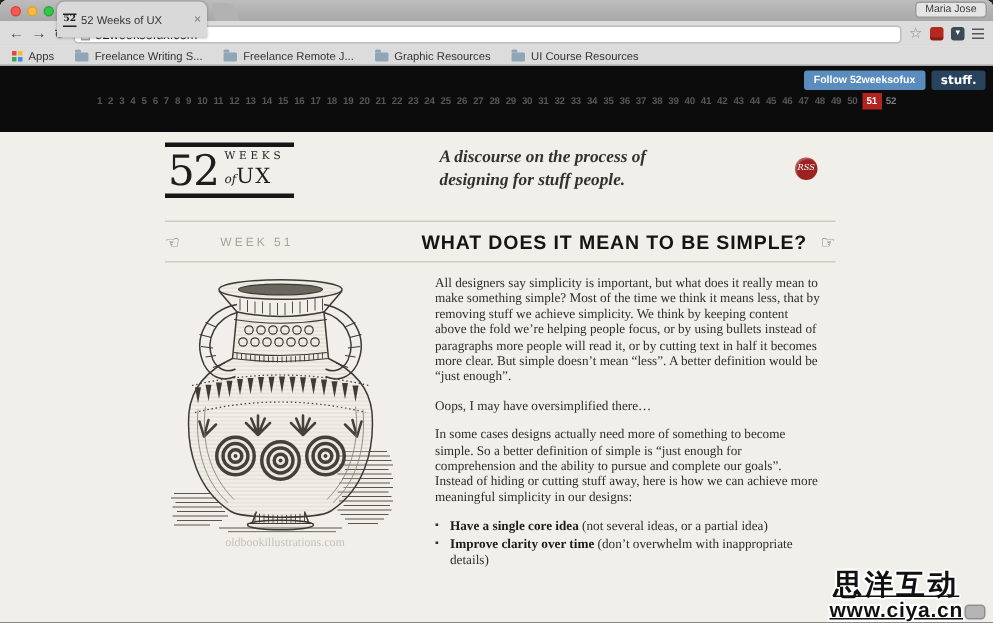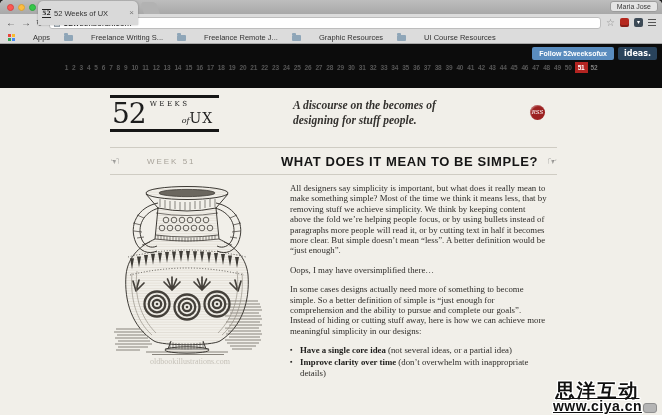--- a/index.html
+++ b/index.html
@@ -41,21 +41,21 @@
   .star { font-size:10px; color:#8a8a8a; line-height:10px; }
   .extred { width:9px; height:9px; border-radius:2px; background:#b5281e;
     box-shadow:inset 0 -2px 0 rgba(0,0,0,.25); }
   .extdark { width:9px; height:9px; border-radius:2px; background:#3d4a56;
     color:#fff; font-size:6px; line-height:9px; text-align:center; }
   .menuico { display:flex; flex-direction:column; gap:1.5px; }
   .menuico i { display:block; width:8px; height:1.5px; background:#555; }
 
   .bookmarks { height:13px; background:#dcdcdc; border-bottom:1px solid #a8a8a8;
     display:flex; align-items:center; padding:0 8px; gap:14px; }
-  .bmitem { display:flex; align-items:center; gap:18px; font-size:7.5px; color:#333;
+  .bmitem { display:flex; align-items:center; gap:4px; font-size:7.5px; color:#333;
     white-space:nowrap; }
   .appsgrid { display:grid; grid-template-columns:3px 3px; grid-gap:1px; }
   .appsgrid i { width:3px; height:3px; }
   .appsgrid i:nth-child(1){background:#e8453c}.appsgrid i:nth-child(2){background:#f9bb2d}
   .appsgrid i:nth-child(3){background:#3aa757}.appsgrid i:nth-child(4){background:#4688f1}
   .folder { position:relative; width:9px; height:6px; background:#8fa6b8;
     border-radius:1px; margin-top:2px; }
   .folder:before { content:""; position:absolute; top:-2px; left:0; width:4px; height:2px;
     background:#8fa6b8; border-radius:1px 1px 0 0; }
 
@@ -79,21 +79,21 @@
   .container { width:447px; margin-left:110px; position:relative; }
 
   .masthead { position:relative; height:59px; }
   .logo { position:absolute; left:0; top:7px; display:flex; align-items:center;
     border-top:3px solid #161616; border-bottom:3px solid #161616;
     padding:2px 6px 2px 2px; color:#1d1d1d; }
   .logo-num { font:400 28px/26px "DejaVu Serif",serif; letter-spacing:-1px; }
   .logo-right { margin-left:4px; }
   .logo-weeks { font:400 7px "DejaVu Serif",serif; letter-spacing:2.5px; display:block; }
   .logo-ofux { display:block; margin-top:1px; }
-  .logo-of { font:italic 400 8px "DejaVu Serif",serif;margin-left:32px; }
+  .logo-of { font:italic 400 8px "DejaVu Serif",serif; }
   .logo-ux { font:400 14px "DejaVu Serif",serif; letter-spacing:1px; }
   .tagline { position:absolute; left:183px; top:10px; font:italic 700 11.5px/15px "Liberation Serif",serif;
     color:#33312e; }
   .rssbadge { position:absolute; right:12px; top:17px; width:15px; height:15px;
     border-radius:50%; background:#9c2121; color:#fff; text-align:center;
     font:italic 400 5.5px/15px "DejaVu Serif",serif; box-shadow:inset 1px 1px 1px rgba(255,255,255,.3); }
 
   .rule { border-top:1px solid #cfccc3; }
   .article-head { height:26px; display:flex; align-items:center; }
   .hand { font-size:11px; color:#555; line-height:11px;
@@ -190,21 +190,21 @@
         <span class="bmitem">
           <span class="folder"></span>
           <span>UI Course Resources</span>
         </span>
       </span>
   </div>
 
   <div class="siteheader">
     <div class="shbuttons">
       <span class="followbtn">Follow 52weeksofux</span>
-      <span class="tumblrbtn">ideas.</span>
+      <span class="tumblrbtn">stuff.</span>
     </div>
     <div class="weeknav" id="week-nav">
         <span class="wk">1</span>
         <span class="wk">2</span>
         <span class="wk">3</span>
         <span class="wk">4</span>
         <span class="wk">5</span>
         <span class="wk">6</span>
         <span class="wk">7</span>
         <span class="wk">8</span>
@@ -262,21 +262,21 @@
         <div class="logo">
           <span class="logo-num">52</span>
           <span class="logo-right">
             <span class="logo-weeks">WEEKS</span>
             <span class="logo-ofux">
               <span class="logo-of">of</span><span class="logo-ux">UX</span>
             </span>
           </span>
         </div>
         <div class="tagline">
-          <div>A discourse on the becomes of</div>
+          <div>A discourse on the process of</div>
           <div>designing for stuff people.</div>
         </div>
         <div class="rssbadge">RSS</div>
       </div>
 
       <div class="rule"></div>
 
       <div class="article-head">
         <span class="hand">☜</span>
         <span class="weeklabel">WEEK 51</span>

